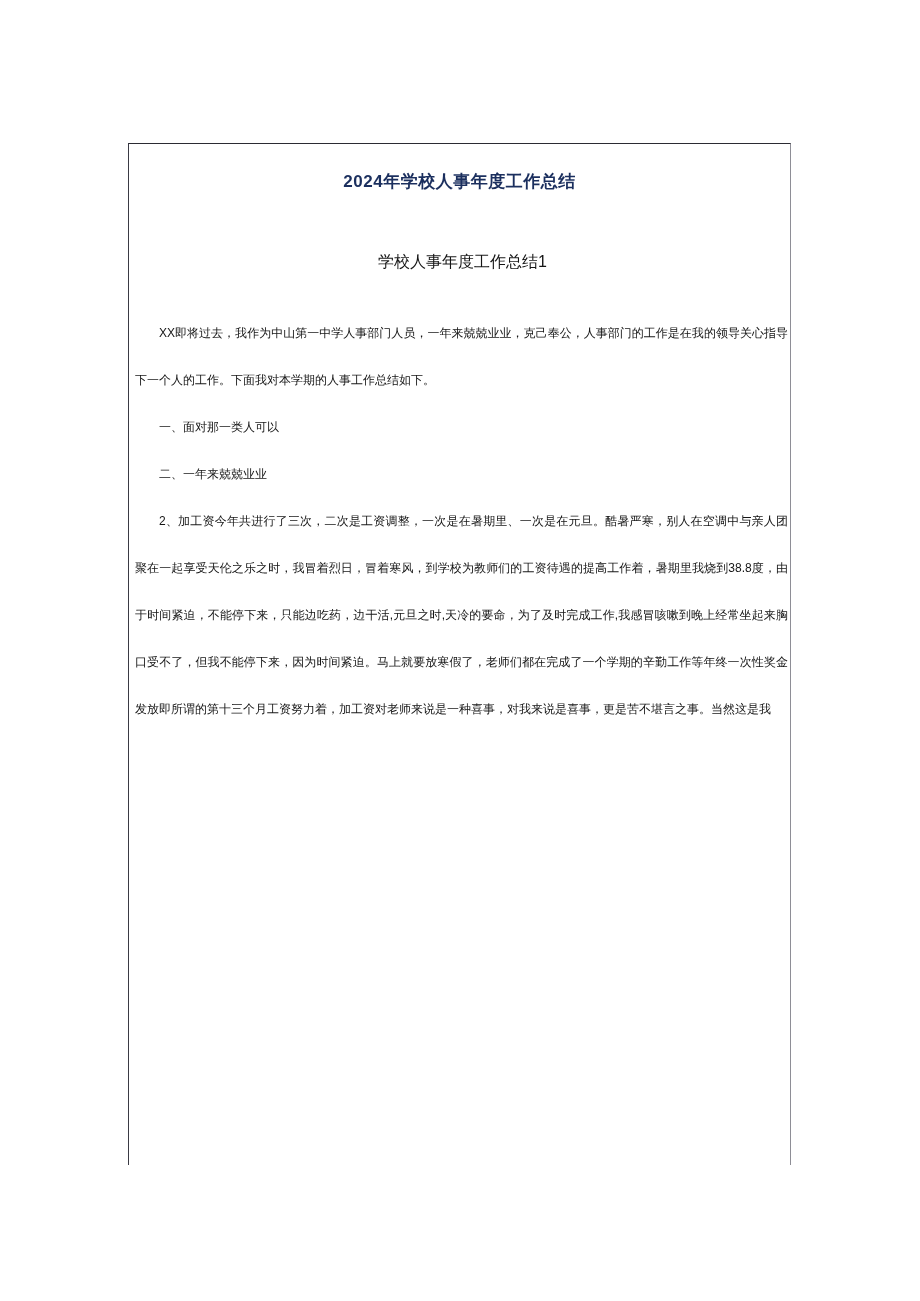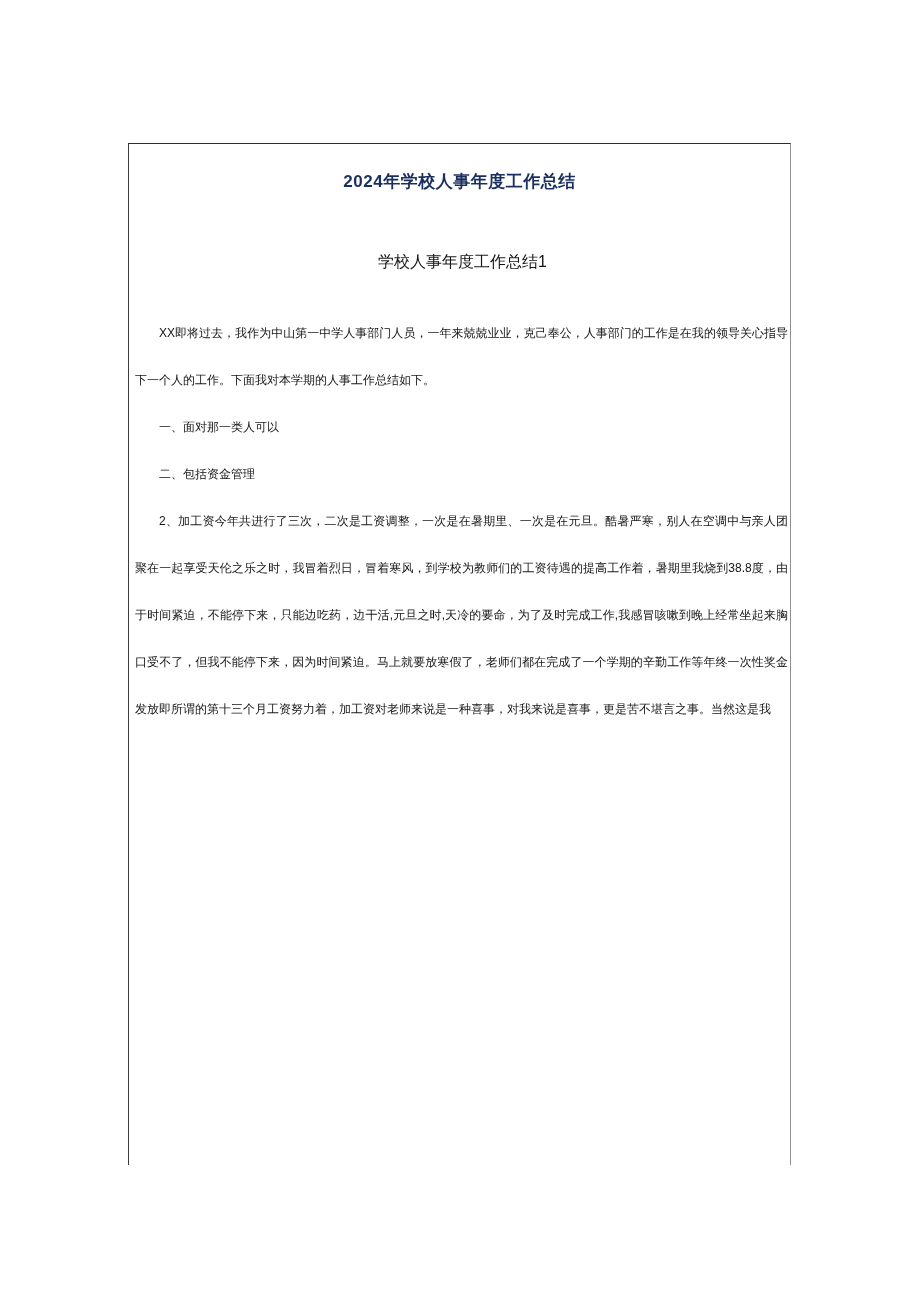--- a/index.html
+++ b/index.html
@@ -102,21 +102,21 @@
 
       <h1 class="doc-title">2024年学校人事年度工作总结</h1>
 
       <p class="sub-head">学校人事年度工作总结1</p>
 
       <p class="para indent first">XX即将过去，我作为中山第一中学人事部门人员，一年来兢兢业业，克己奉公，人事部门的工作是在我的领导关心指导下一个人的工作。下面我对本学期的人事工作总结如下。</p>
 
       <p class="para heading-line">一、面对那一类人可以</p>
 
 
-      <p class="para heading-line">二、包括资金管理</p>
+      <p class="para heading-line">二、一年来兢兢业业</p>
 
 
       <p class="para indent">2、加工资今年共进行了三次，二次是工资调整，一次是在暑期里、一次是在元旦。酷暑严寒，别人在空调中与亲人团聚在一起享受天伦之乐之时，我冒着烈日，冒着寒风，到学校为教师们的工资待遇的提高工作着，暑期里我烧到38.8度，由于时间紧迫，不能停下来，只能边吃药，边干活,元旦之时,天冷的要命，为了及时完成工作,我感冒咳嗽到晚上经常坐起来胸口受不了，但我不能停下来，因为时间紧迫。马上就要放寒假了，老师们都在完成了一个学期的辛勤工作等年终一次性奖金发放即所谓的第十三个月工资努力着，加工资对老师来说是一种喜事，对我来说是喜事，更是苦不堪言之事。当然这是我</p>
 
     </div>
   </div>
 
 </div>
 
 </body></html>

